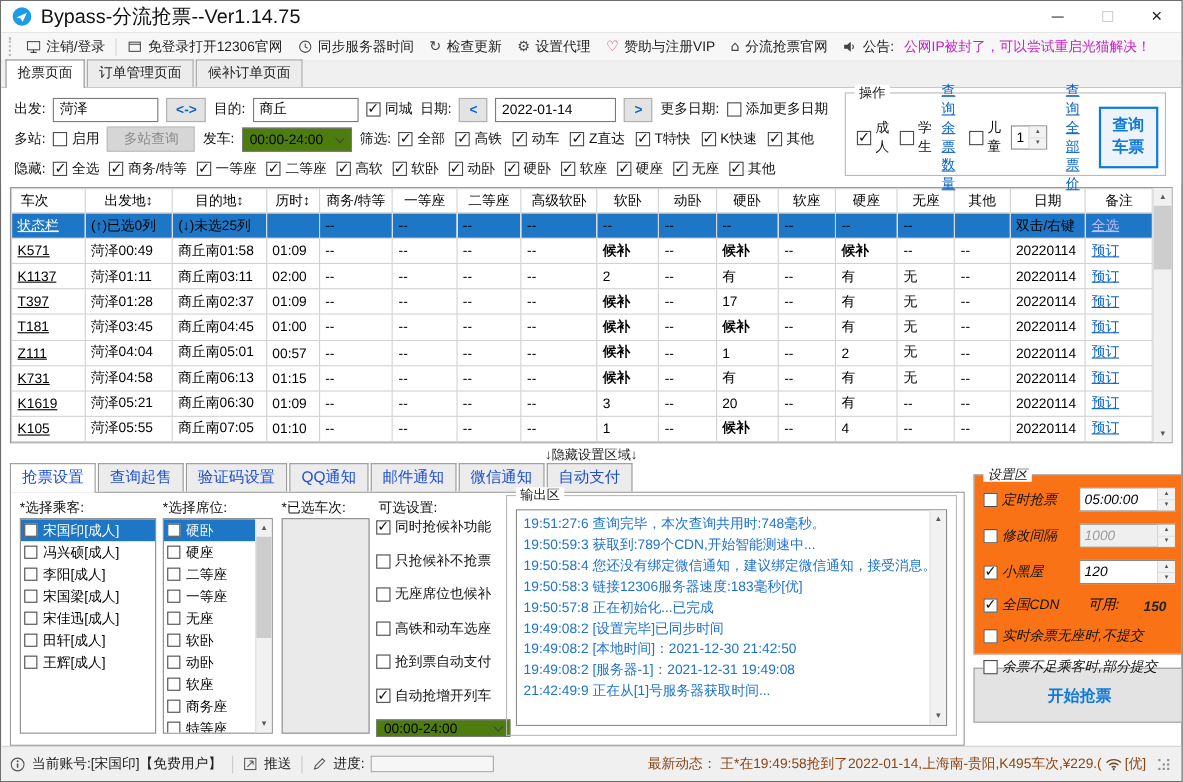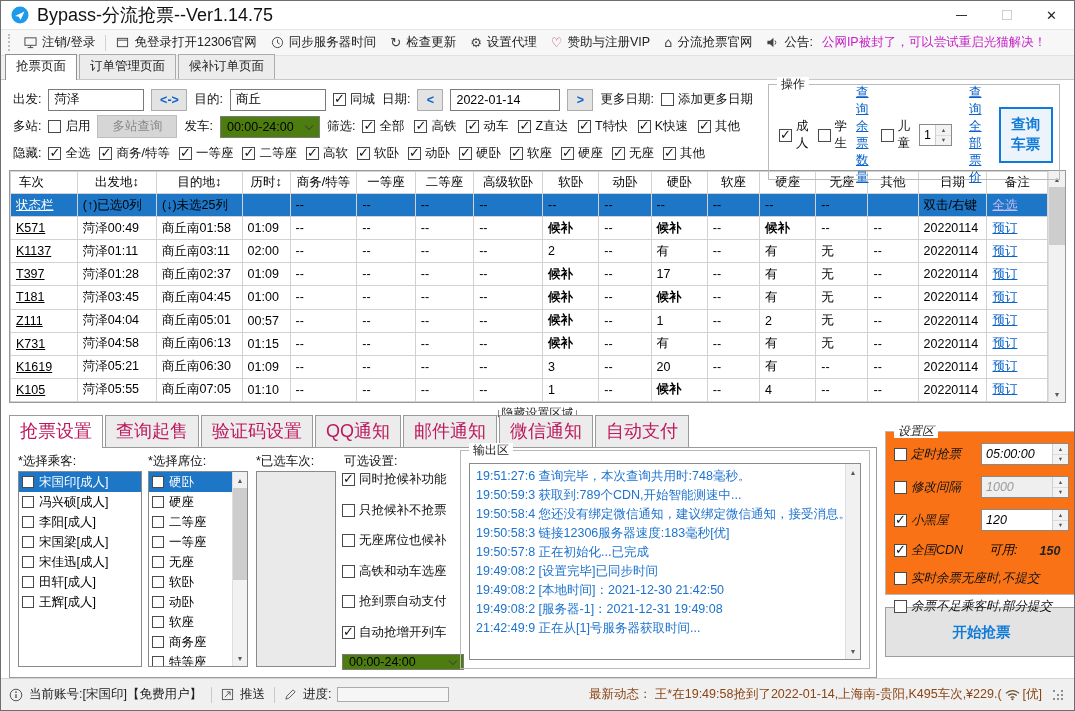--- a/index.html
+++ b/index.html
@@ -49,21 +49,21 @@
   .cbu { display:inline-flex; align-items:center; gap:4px; font-size:12.5px; color:#111; cursor:default; }
   .cb { display:inline-block; width:13px; height:13px; min-width:13px; border:1px solid #4a4a4a; background:#fff; position:relative; }
   .cb.checked::after { content:"✓"; position:absolute; left:0px; top:-3px; font-size:13px; font-weight:bold; color:#111; }
   .dd { display:inline-flex; align-items:center; justify-content:space-between; border:1px solid #7a7a7a; background:#4d7c0f;
         height:22px; padding:0 6px; font-size:12.5px; }
   .chev { width:6px; height:6px; border-right:1.5px solid #444; border-bottom:1.5px solid #444; transform:rotate(45deg); margin:-2px 1px 0 6px; }
   .lnk { color:#0a62c9; text-decoration:underline; font-size:12.5px; cursor:default; }
 
   .gbox { border:1px solid #b9b9b9; position:relative; }
   .glegend { position:absolute; top:-8px; left:8px; background:#fff; padding:0 4px; font-size:12px; color:#222; line-height:14px; }
-  .opbox { position:absolute; right:14px; top:4px; width:292px; height:96px; display:flex; padding:10px 6px 4px 10px; gap:8px; }
+  .opbox { position:absolute; right:14px; top:4px; width:292px; height:76px; display:flex; padding:10px 6px 4px 10px; gap:8px; }
   .opleft { display:flex; flex-direction:row; gap:12px; flex:1; }
   .oprow { display:flex; align-items:center; gap:9px; }
   .spinbox { display:inline-flex; align-items:stretch; border:1px solid #8a8a8a; background:#fff; height:22px; }
   .spinbox.dis { background:#efefef; }
   .spinbox.dis .spinval { color:#9a9a9a; }
   .spinval { padding:0 4px; font-size:12.5px; display:flex; align-items:center; flex:1; }
   .spinctl { width:16px; border-left:1px solid #cfcfcf; display:flex; flex-direction:column; }
   .spinbtn { flex:1; display:flex; align-items:center; justify-content:center; font-size:5.5px; color:#555; background:#f2f2f2; }
   .spinbtn:first-child { border-bottom:1px solid #dcdcdc; }
   .bigbtn { width:72px; height:56px; margin:auto 0; border:2px solid #0f7ad8; background:#edf3fb; color:#0f7ad8;
@@ -90,21 +90,21 @@
   .sthumb { height:58px; background:#cdcdcd; flex:none; }
   .sfill { flex:1; }
 
   
   .divider { height:20px; display:flex; align-items:center; justify-content:center; font-size:12px; color:#222; flex:none; }
 
   
   .bottomrow { flex:1; display:flex; margin:0 8px; min-height:0; }
   .tabctl { width:868px; display:flex; flex-direction:column; flex:none; min-height:0; }
   .btabs { height:24px; display:flex; align-items:flex-end; flex:none; }
-  .btab { padding:3px 10px 4px; font-size:18px; border:1px solid #9a9a9a; border-bottom:none; background:#ececec; margin-right:2px; color:#be185d; }
+  .btab { padding:3px 10px 4px; font-size:14px; border:1px solid #9a9a9a; border-bottom:none; background:#ececec; margin-right:2px; color:#1d4ed8; }
   .btab.active { background:#fff; margin-bottom:-1px; padding-bottom:5px; position:relative; z-index:3; }
   .bbody { flex:1; border:1px solid #9a9a9a; background:#fff; position:relative; z-index:1; min-height:0; }
   .plab { position:absolute; top:5px; font-size:12.5px; color:#111; }
   .listbox { position:absolute; top:23px; bottom:10px; border:1px solid #8a8a8a; background:#fff; overflow:hidden; }
   .listbox.gray { background:#eaeaea; }
   .li { display:flex; align-items:center; gap:5px; height:20px; padding:0 3px; font-size:12.5px; }
   .li .cb { width:12px; height:12px; min-width:12px; }
   .li.sel { background:#1d76c6; color:#fff; }
   .seatwrap { display:flex; height:100%; }
   .seatitems { flex:1; }

